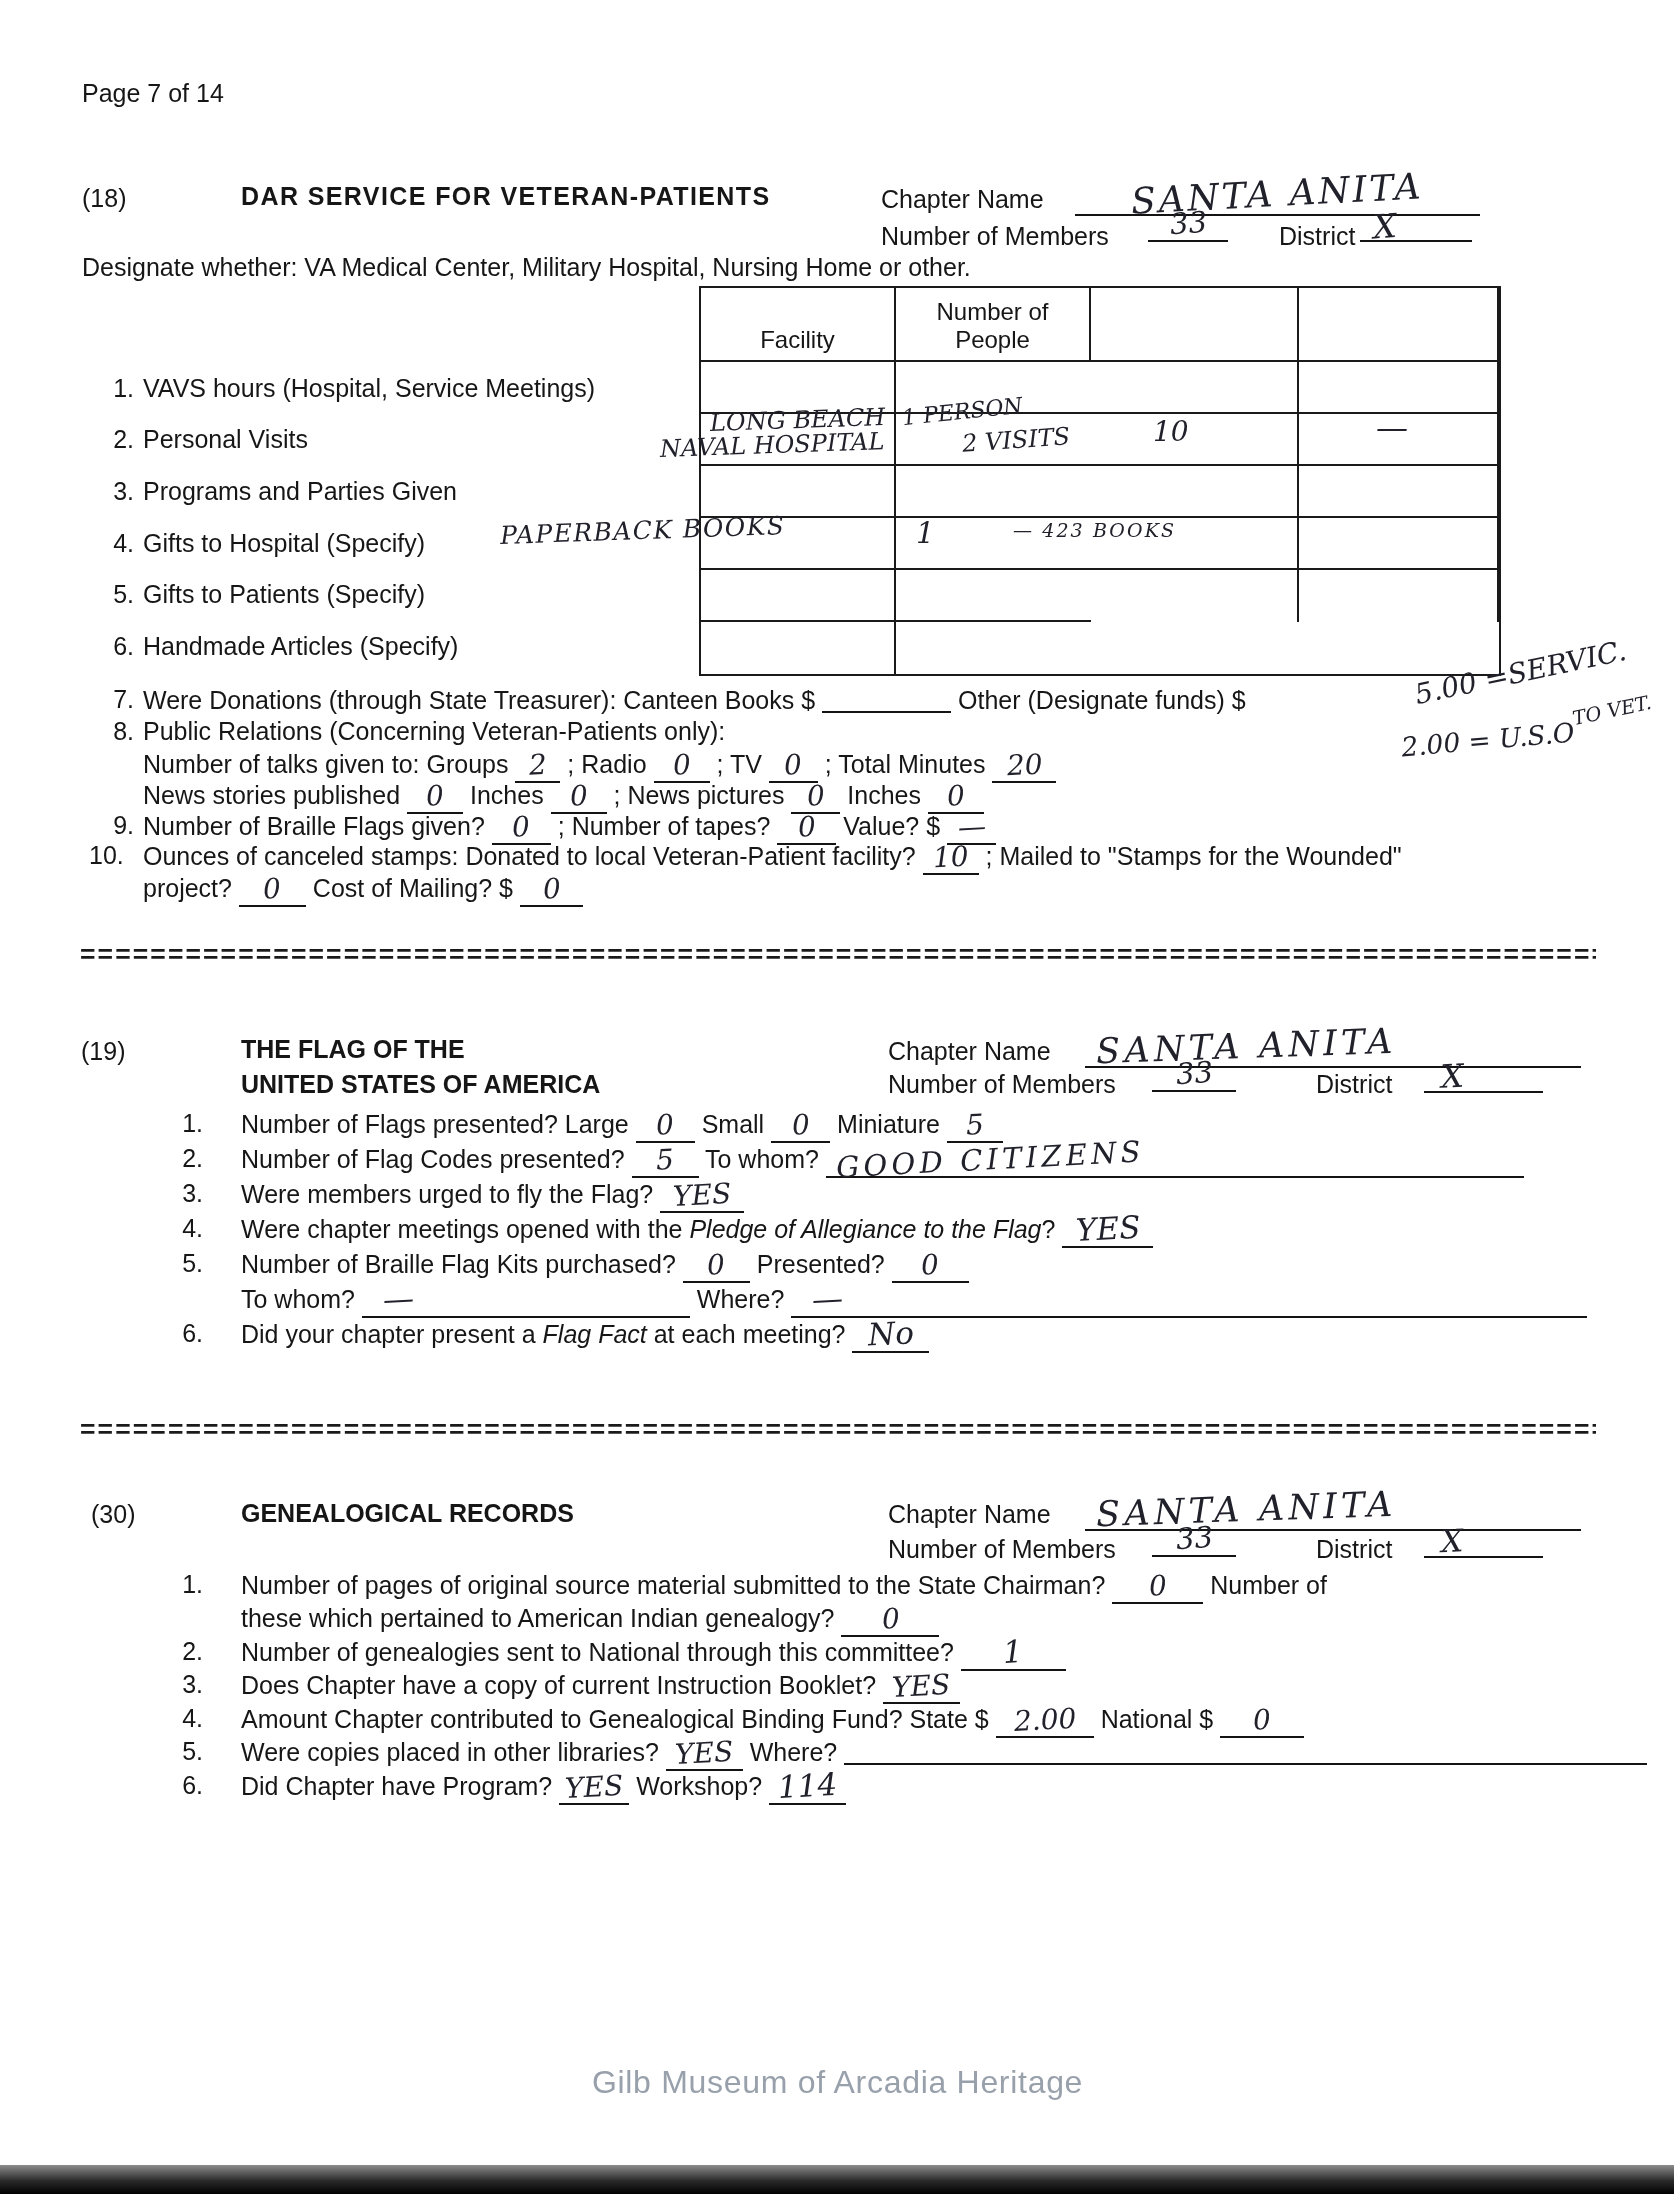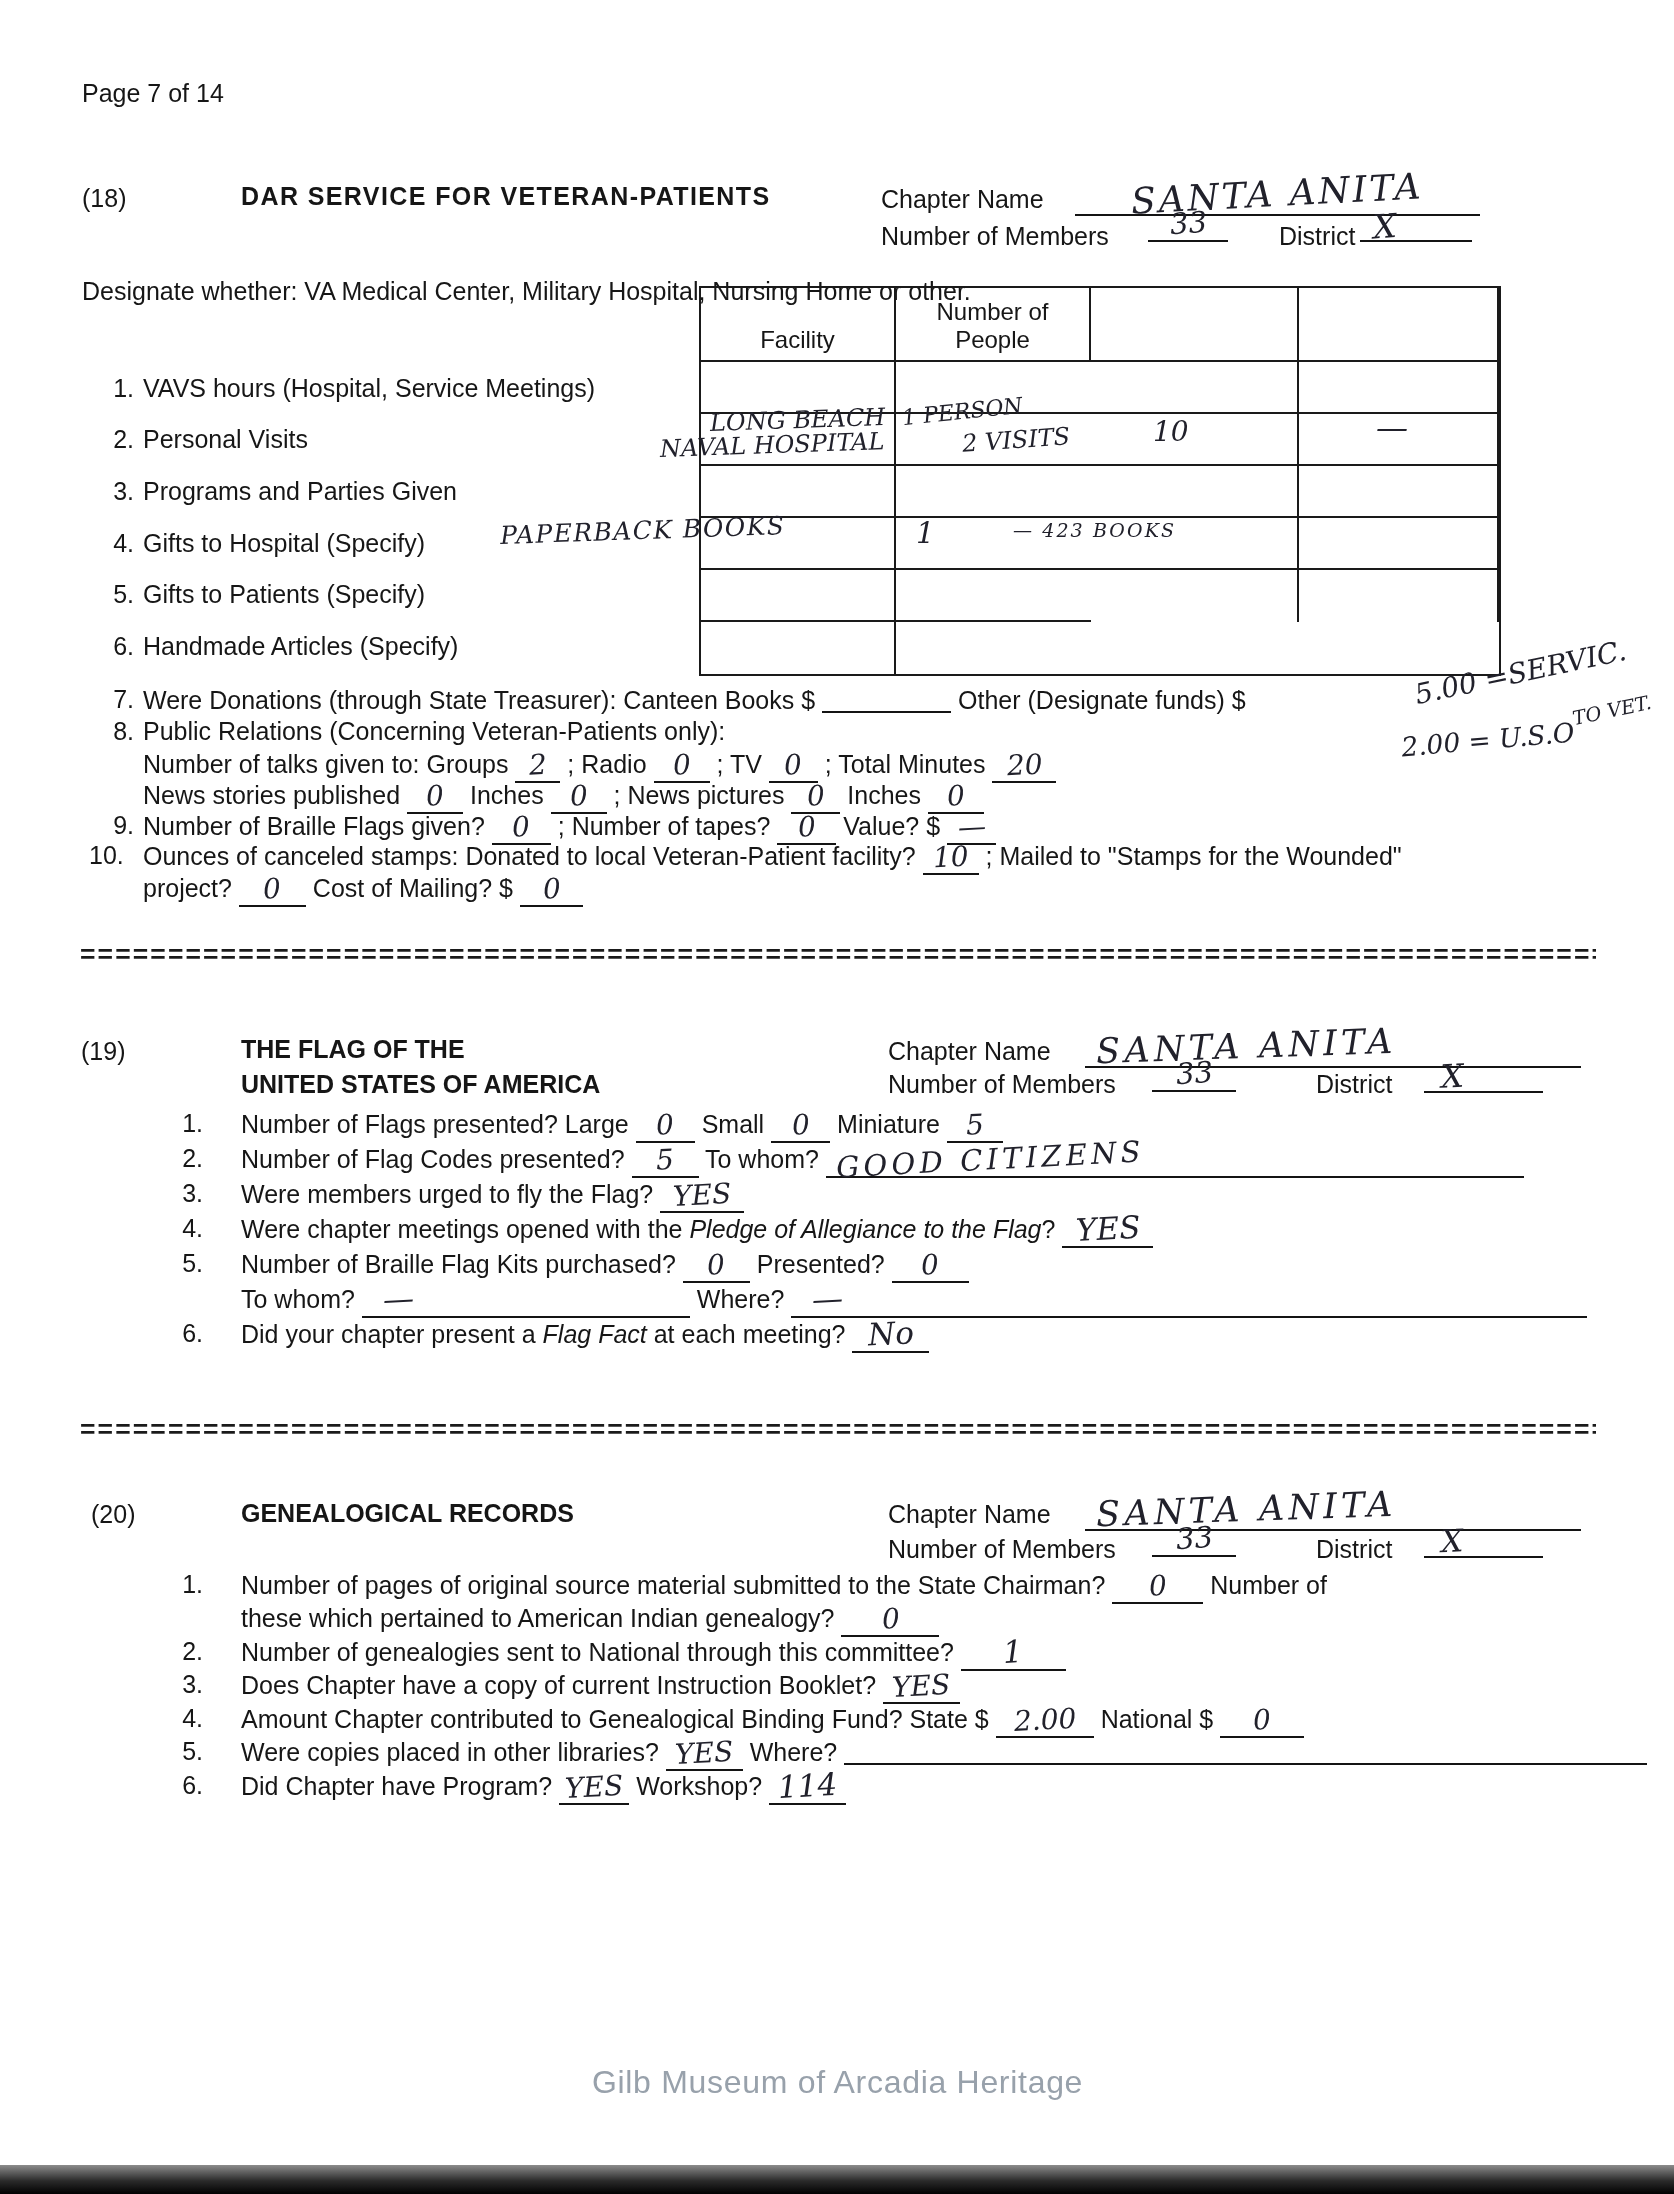--- a/index.html
+++ b/index.html
@@ -68,21 +68,21 @@
     <span class="hw" style="font-size:36px;letter-spacing:2.8px;transform:rotate(-3deg)">SANTA ANITA</span>
   </div>
   <div class="abs txt" style="left:881px;top:221px">Number of Members</div>
   <div class="uline" style="left:1148px;top:197px;width:80px;height:45px">
     <span class="hw" style="font-size:29px;transform:rotate(-4deg)">33</span>
   </div>
   <div class="abs txt" style="left:1279px;top:221px">District</div>
   <div class="uline" style="left:1360px;top:193px;width:112px;height:49px;justify-content:flex-start;padding-left:12.6px">
     <span class="hw" style="font-size:33px;transform:translateY(5.6px) rotate(-4deg)">X</span>
   </div>
-  <div class="abs txt" style="left:82px;top:276px">Designate whether: VA Medical Center, Military Hospital, Nursing Home or other.</div>
+  <div class="abs txt" style="left:82px;top:252px">Designate whether: VA Medical Center, Military Hospital, Nursing Home or other.</div>
 
   <div class="vtable">
     <div class="cell head">
         <span>Facility</span>
       </div>
     <div class="cell head">
         <span>Number of People</span>
       </div>
 
     <div class="cell"></div>
@@ -261,21 +261,21 @@
   <div class="abs txt num" style="left:167px;top:1318px">6.</div>
   <div class="abs line" style="left:241px;top:1318px">
     <span>Did your chapter present a</span>
     <span class="it">Flag Fact</span>
     <span>at each meeting?</span>
     <span class="blank" style="min-width:77px"><span class="hw hwv" style="font-size:31px">No</span></span>
   </div>
 
   <div class="abs divider" style="left:80px;top:1414px">==========================================================================================</div>
 
-  <div class="abs txt" style="left:91px;top:1499px">(20)</div>
+  <div class="abs txt" style="left:91px;top:1499px">(30)</div>
   <div class="abs txt bold" style="left:241px;top:1498px">GENEALOGICAL RECORDS</div>
   <div class="abs txt" style="left:888px;top:1499px">Chapter Name</div>
   <div class="uline" style="left:1085px;top:1468px;width:496px;height:63px;justify-content:flex-start;padding-left:11px">
     <span class="hw" style="font-size:35px;letter-spacing:4.2px;transform:rotate(-2deg)">SANTA ANITA</span>
   </div>
   <div class="abs txt" style="left:888px;top:1534px">Number of Members</div>
   <div class="uline" style="left:1152px;top:1510px;width:84px;height:47px">
     <span class="hw" style="font-size:29px;transform:rotate(-4deg)">33</span>
   </div>
   <div class="abs txt" style="left:1316px;top:1534px">District</div>

